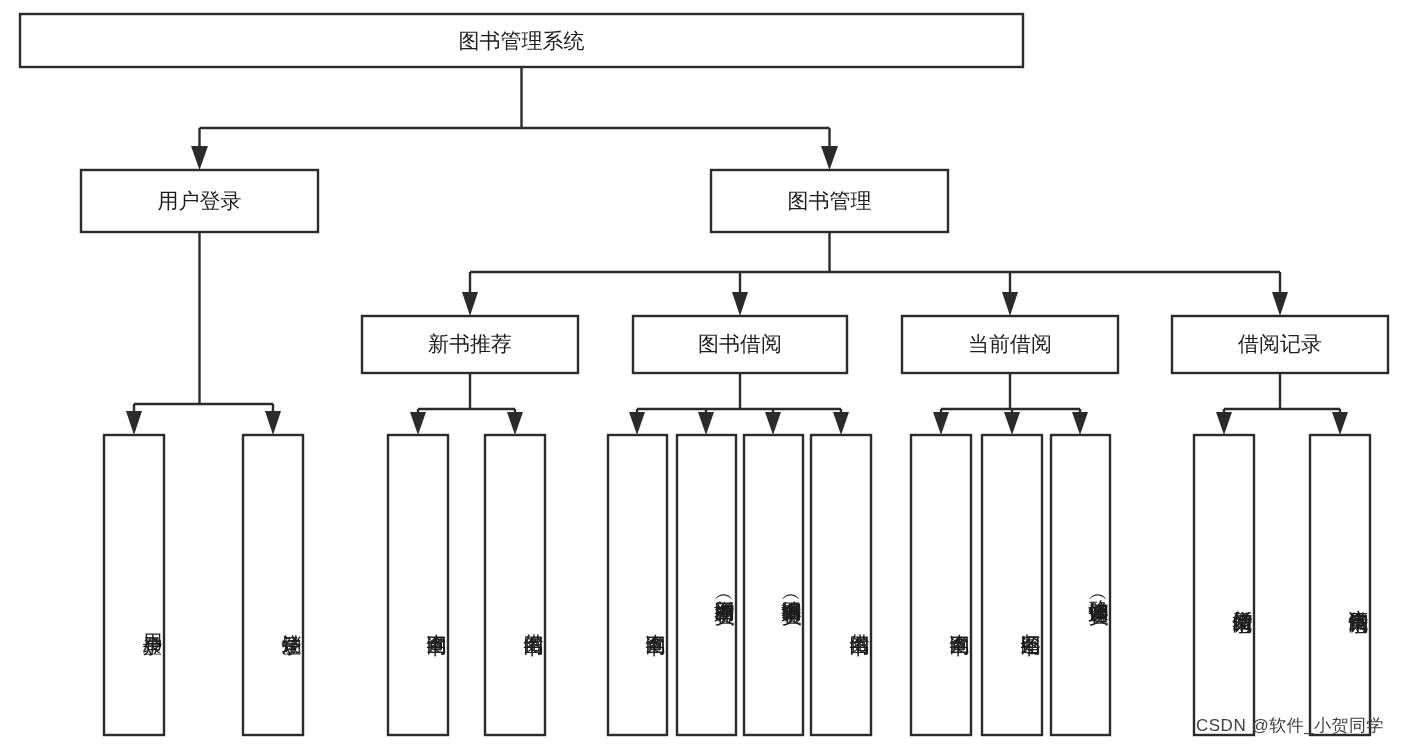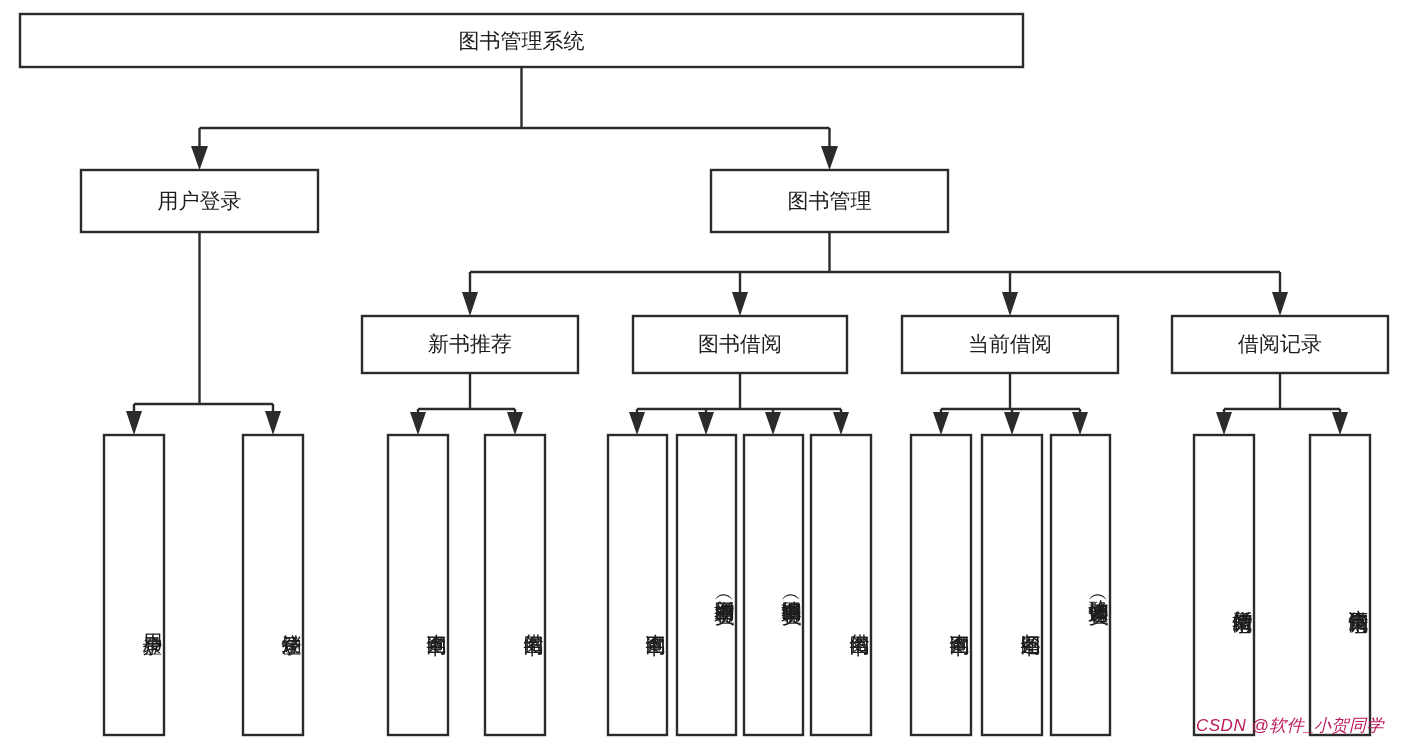--- a/index.html
+++ b/index.html
@@ -62,24 +62,23 @@
     justify-content: center;
     white-space: nowrap;
     pointer-events: none;
   }
   .watermark {
     position: absolute;
     left: 1196px;
     top: 714px;
     font-family: "Liberation Sans", "DejaVu Sans", sans-serif;
     font-size: 17px;
-    color: #be185d;
+    color: #404040;
     white-space: nowrap;
     letter-spacing: 0.5px;
-    font-style: italic;
   }
 </style>
 </head>
 <body>
 
 <div id="diagram-root">
 
   <svg id="flow" viewBox="0 0 1405 747">
 
     <g>

